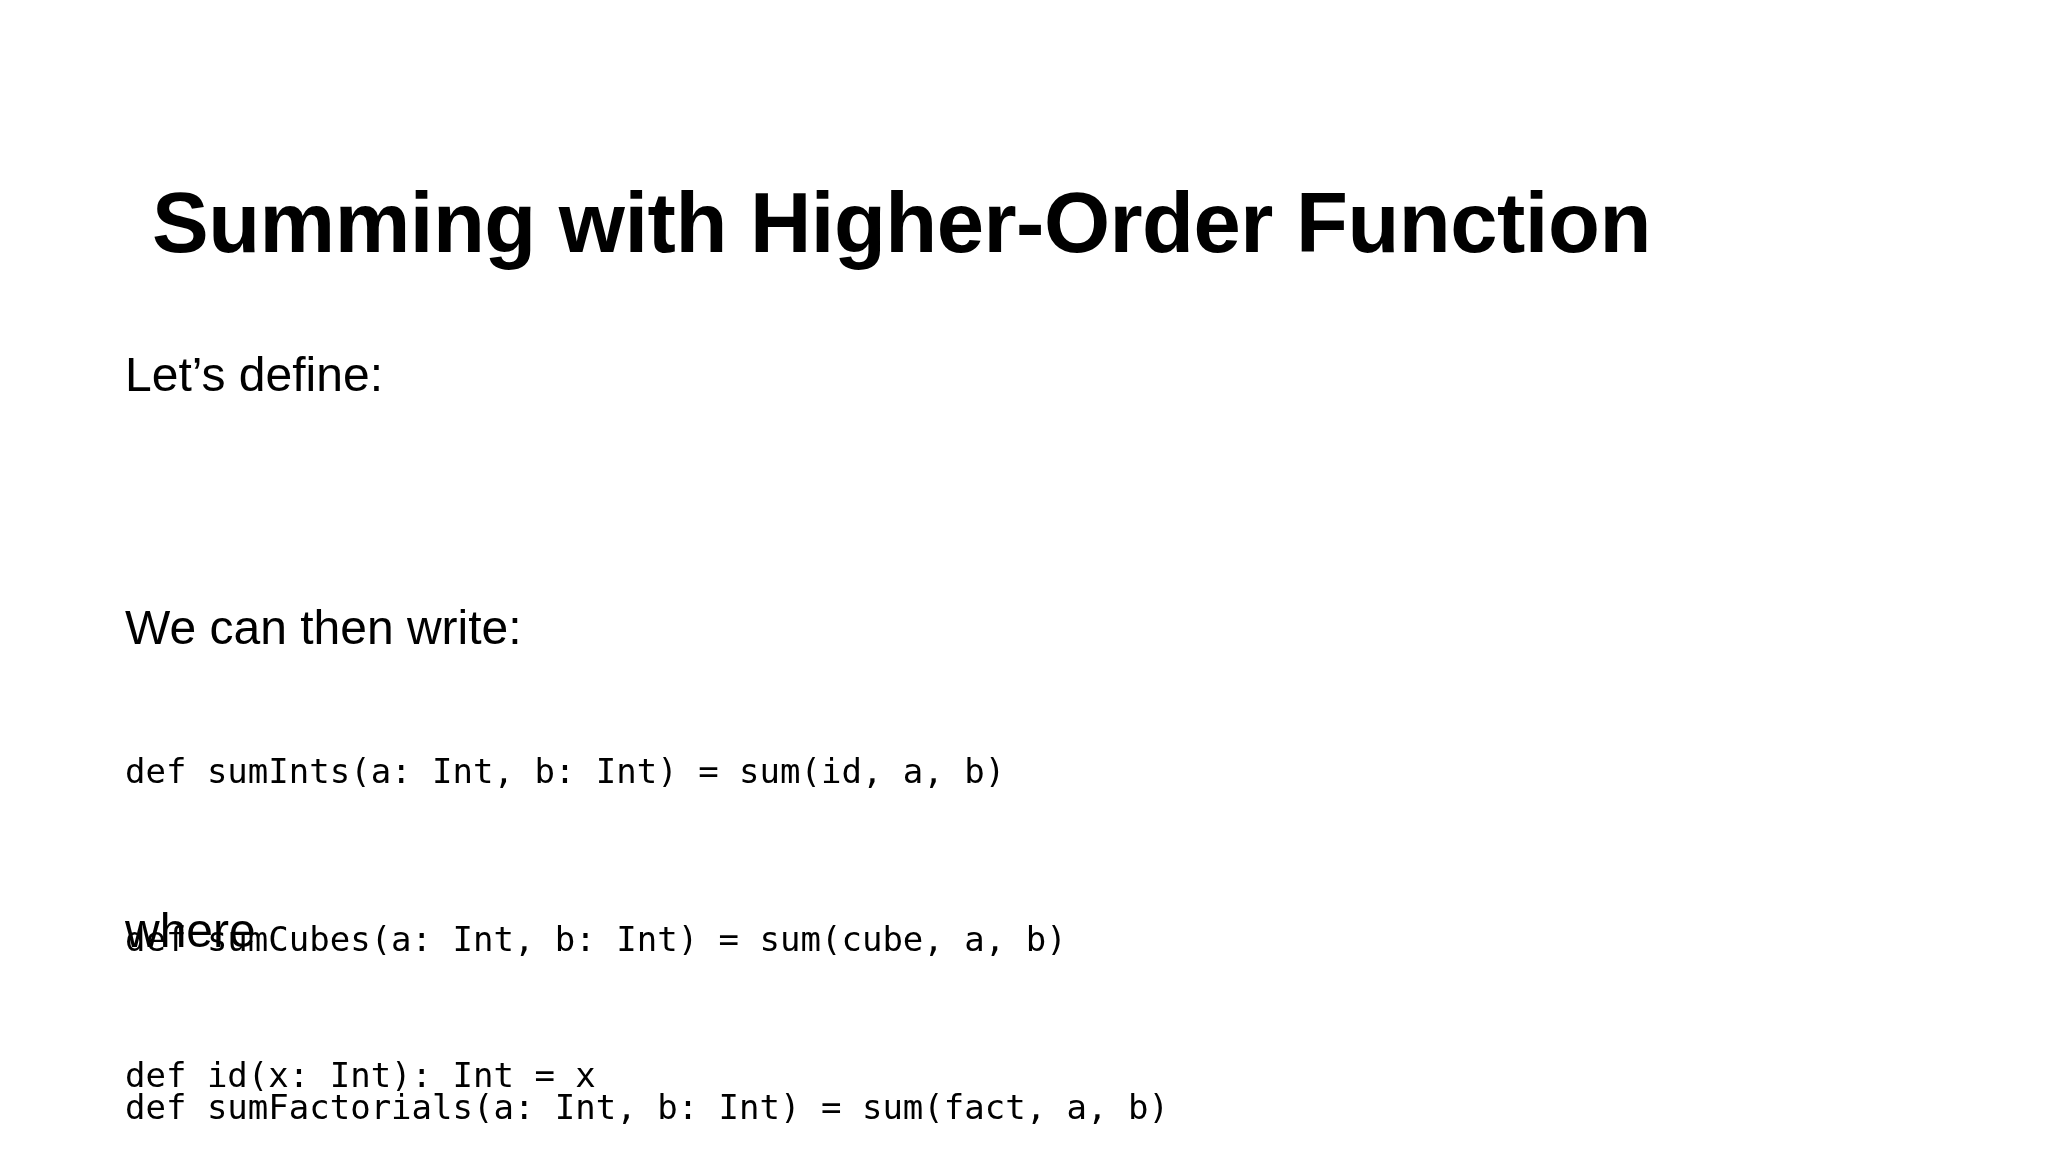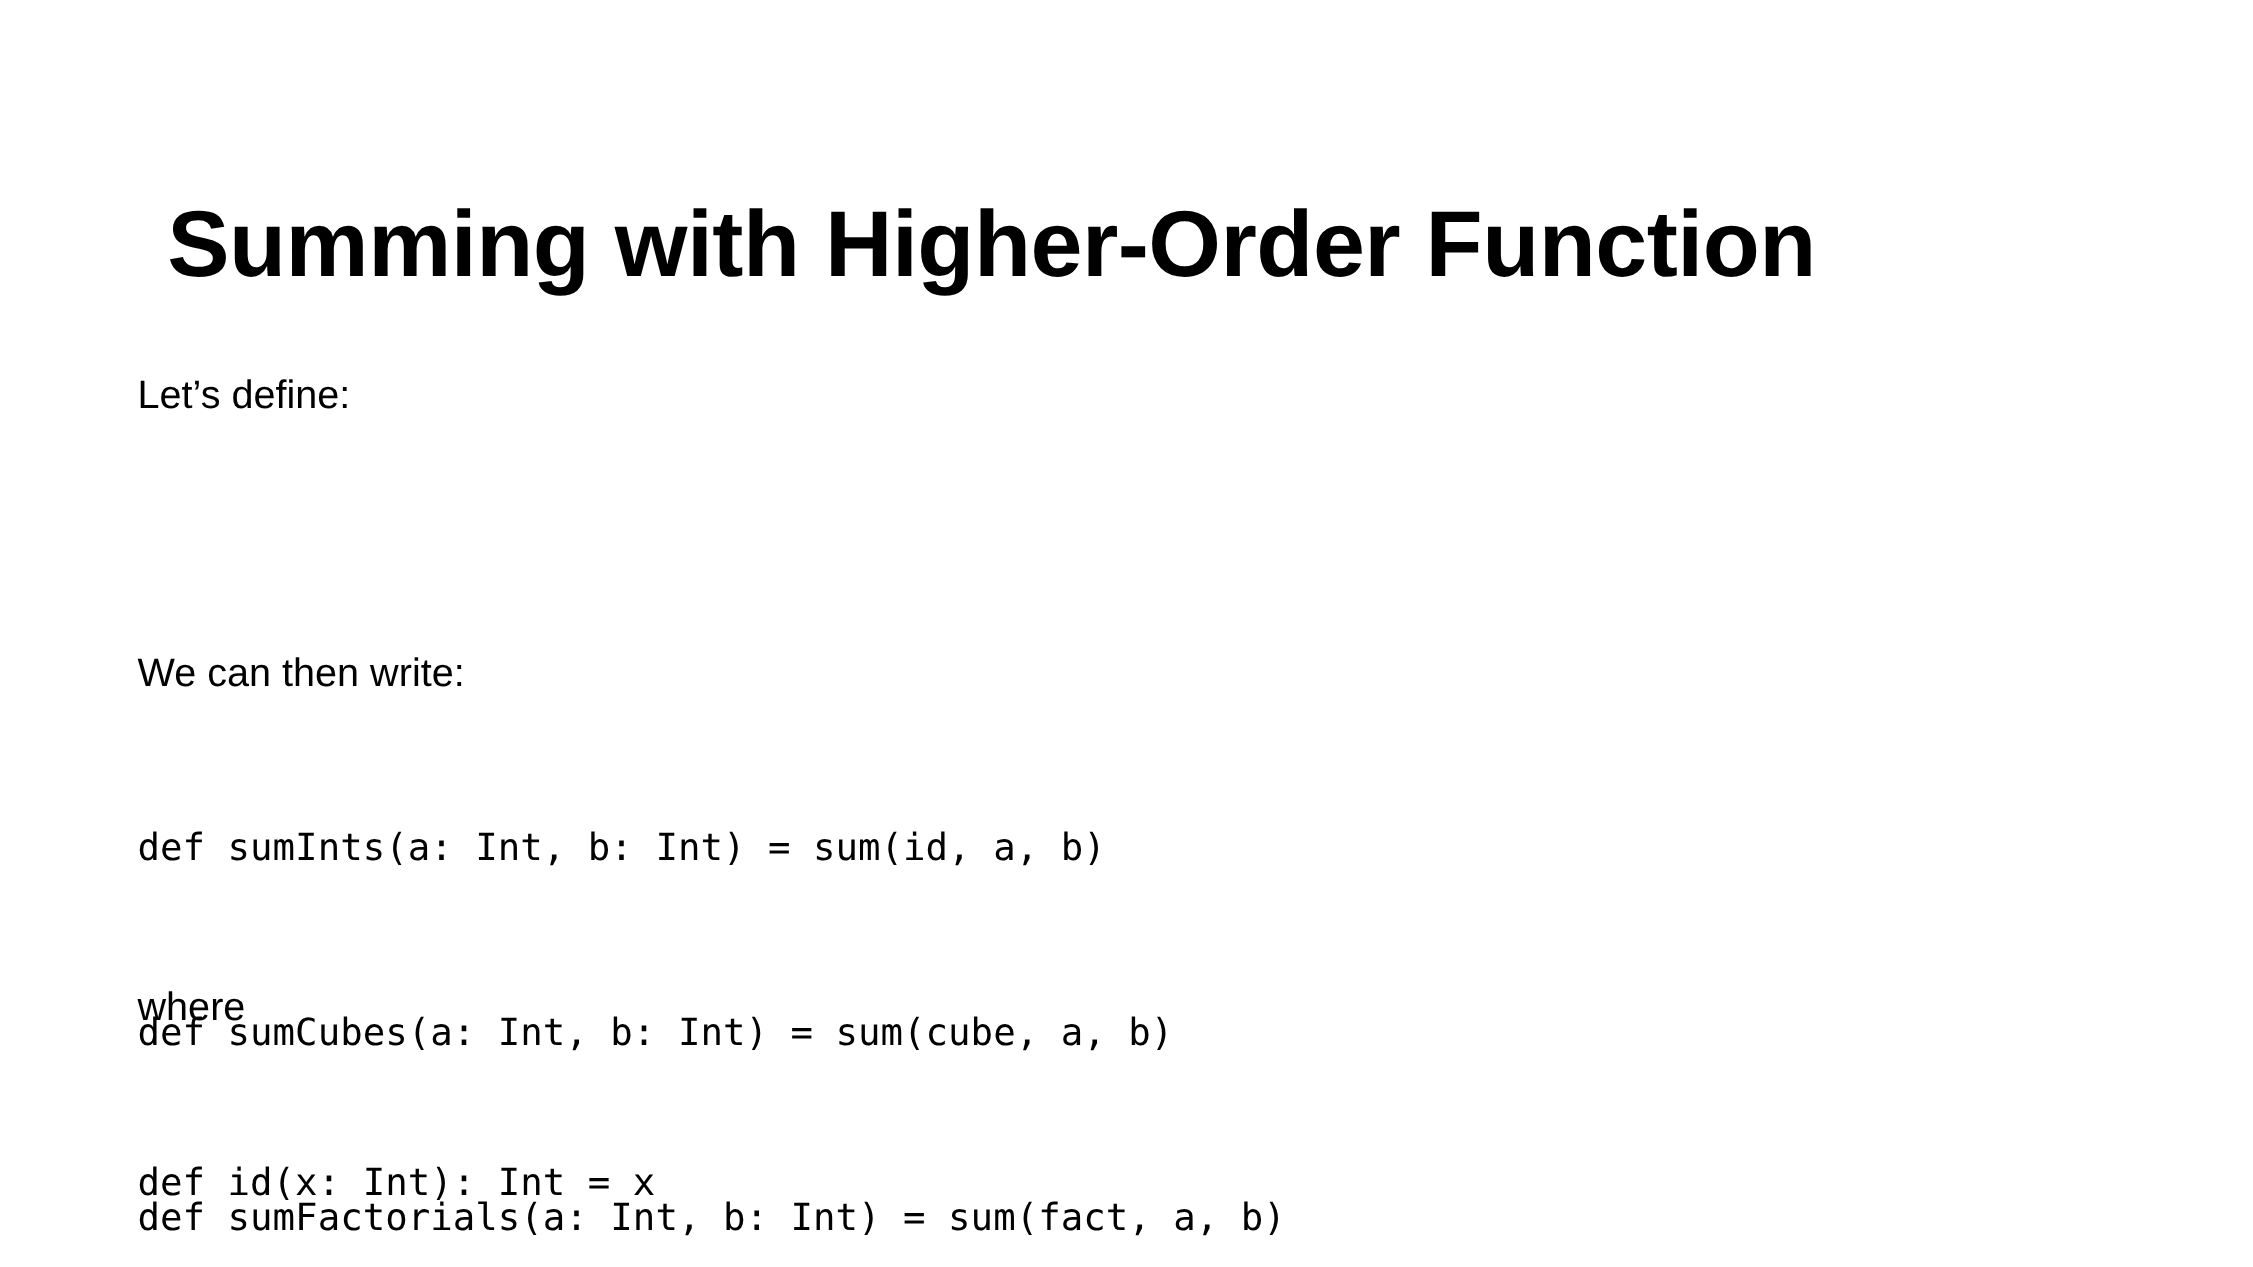--- a/index.html
+++ b/index.html
@@ -25,21 +25,21 @@
     line-height: 1;
     white-space: nowrap;
     letter-spacing: -0.5px;
     margin-left: 27px;
   }
   .heading {
     position: absolute;
     left: 125px;
     font-family: "Liberation Sans", sans-serif;
     font-weight: 400;
-    font-size: 36px;
+    font-size: 48px;
     line-height: 1;
     white-space: nowrap;
   }
   .heading-1 { top: 311px; }
   .heading-2 { top: 564px; }
   .heading-3 { top: 867px; }
   .codeblock {
     position: absolute;
     left: 125px;
     margin: 0;

